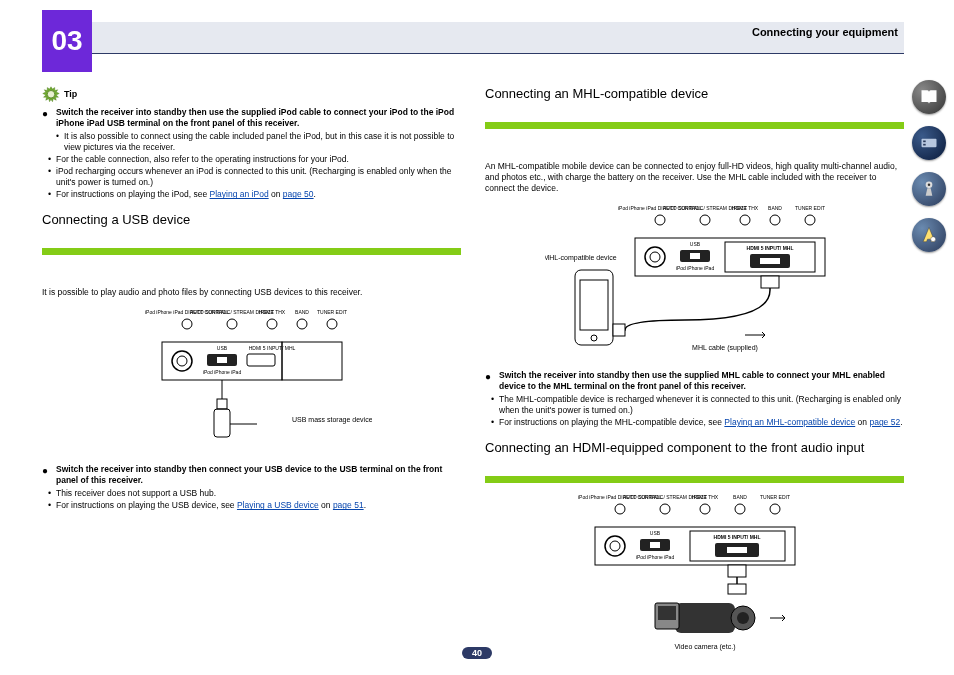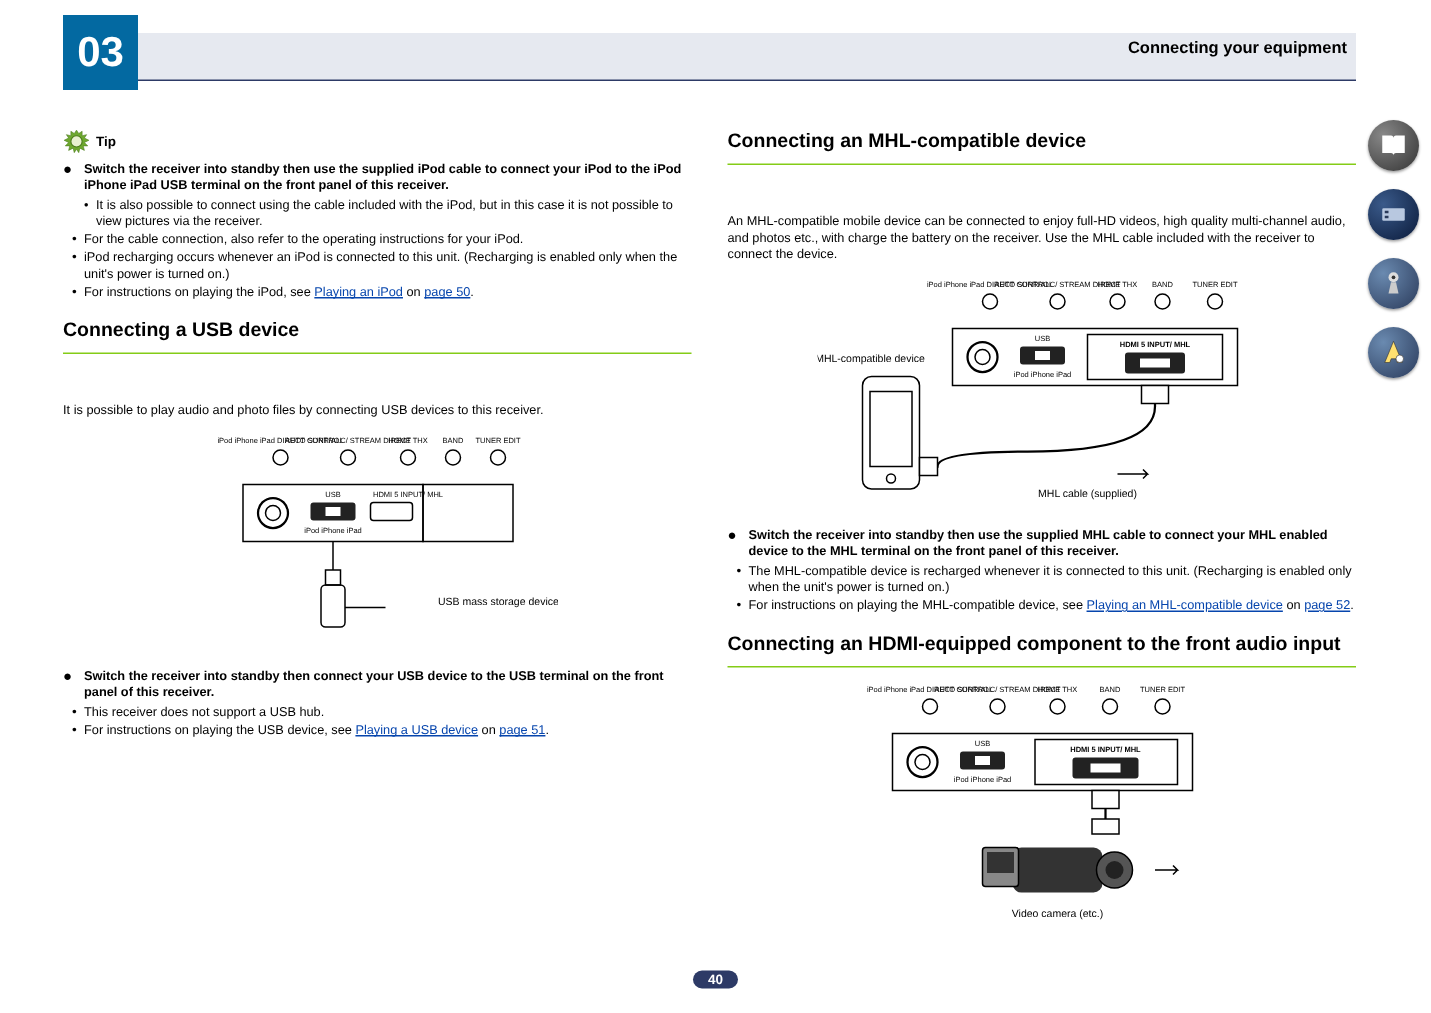--- a/index.html
+++ b/index.html
@@ -23,22 +23,22 @@
   .header-right {
     position: absolute;
     right: 6px; top: 4px;
     font-weight: bold;
     font-size: 11px;
     color: #000;
   }
   .chapter-box {
     position: absolute;
     top: 10px; left: 42px;
-    width: 50px; height: 50px;
-    background: #0369a1;
+    width: 50px; height: 62px;
+    background: #6d28d9;
     color: #fff;
     font-size: 28px;
     font-weight: bold;
     display: flex;
     align-items: center;
     justify-content: center;
     font-family: Arial, sans-serif;
   }
   .content {
     position: absolute;
@@ -63,23 +63,23 @@
   ul.bullets > li { position: relative; padding-left: 8px; margin-bottom: 1px; line-height: 1.3; }
   ul.bullets > li::before { content: "•"; position: absolute; left: 0; top: 0; font-size: 9px; }
   ul.sub { list-style: none; padding-left: 14px; }
   ul.sub > li { position: relative; padding-left: 8px; margin-bottom: 1px; }
   ul.sub > li::before { content: "•"; position: absolute; left: 0; top: 0; }
   .dot-lead { font-weight: bold; padding-left: 14px; position: relative; margin-bottom: 2px; }
   .dot-lead::before { content: "●"; position: absolute; left: 0; top: 0; font-size:10px; }
   .link { color: #0645ad; text-decoration: underline; cursor: pointer; }
   h2.section {
     font-size: 13px;
-    font-weight: bold;
-    border-bottom: 1px solid #84cc16;
-    padding-bottom: 6px;
+    font-weight: normal;
+    border-bottom: 7px solid #84cc16;
+    padding-bottom: 19px;
     margin-top: 12px;
     margin-bottom: 4px;
   }
   p.intro { margin-bottom: 6px; margin-top: 32px; }
   .diagram {
     margin: 6px auto 10px auto;
     display: flex;
     justify-content: center;
   }
   .page-num {
@@ -163,21 +163,21 @@
             </g>
             <circle cx="12" cy="11" r="5" fill="#e8f0d0" stroke="#4a7a1a"></circle>
           </svg>
       </span>
       <span class="tip-label">Tip</span>
     </div>
 
 
     <div class="dot-lead">Switch the receiver into standby then use the supplied iPod cable to connect your iPod to the iPod iPhone iPad USB terminal on the front panel of this receiver.</div>
     <ul class="sub">
-      <li>It is also possible to connect using the cable included with the iPod, but in this case it is not possible to view pictures via the receiver.</li>
+      <li>It is also possible to connect using the cable included panel the iPod, but in this case it is not possible to view pictures via the receiver.</li>
     </ul>
     <ul class="bullets">
       <li>For the cable connection, also refer to the operating instructions for your iPod.</li>
       <li>iPod recharging occurs whenever an iPod is connected to this unit. (Recharging is enabled only when the unit's power is turned on.)</li>
       <li>
         <span>For instructions on playing the iPod, see </span><span class="link">Playing an iPod</span><span> on </span><span class="link">page 50</span><span>.</span>
       </li>
     </ul>
 
     <h2 class="section">Connecting a USB device</h2>

